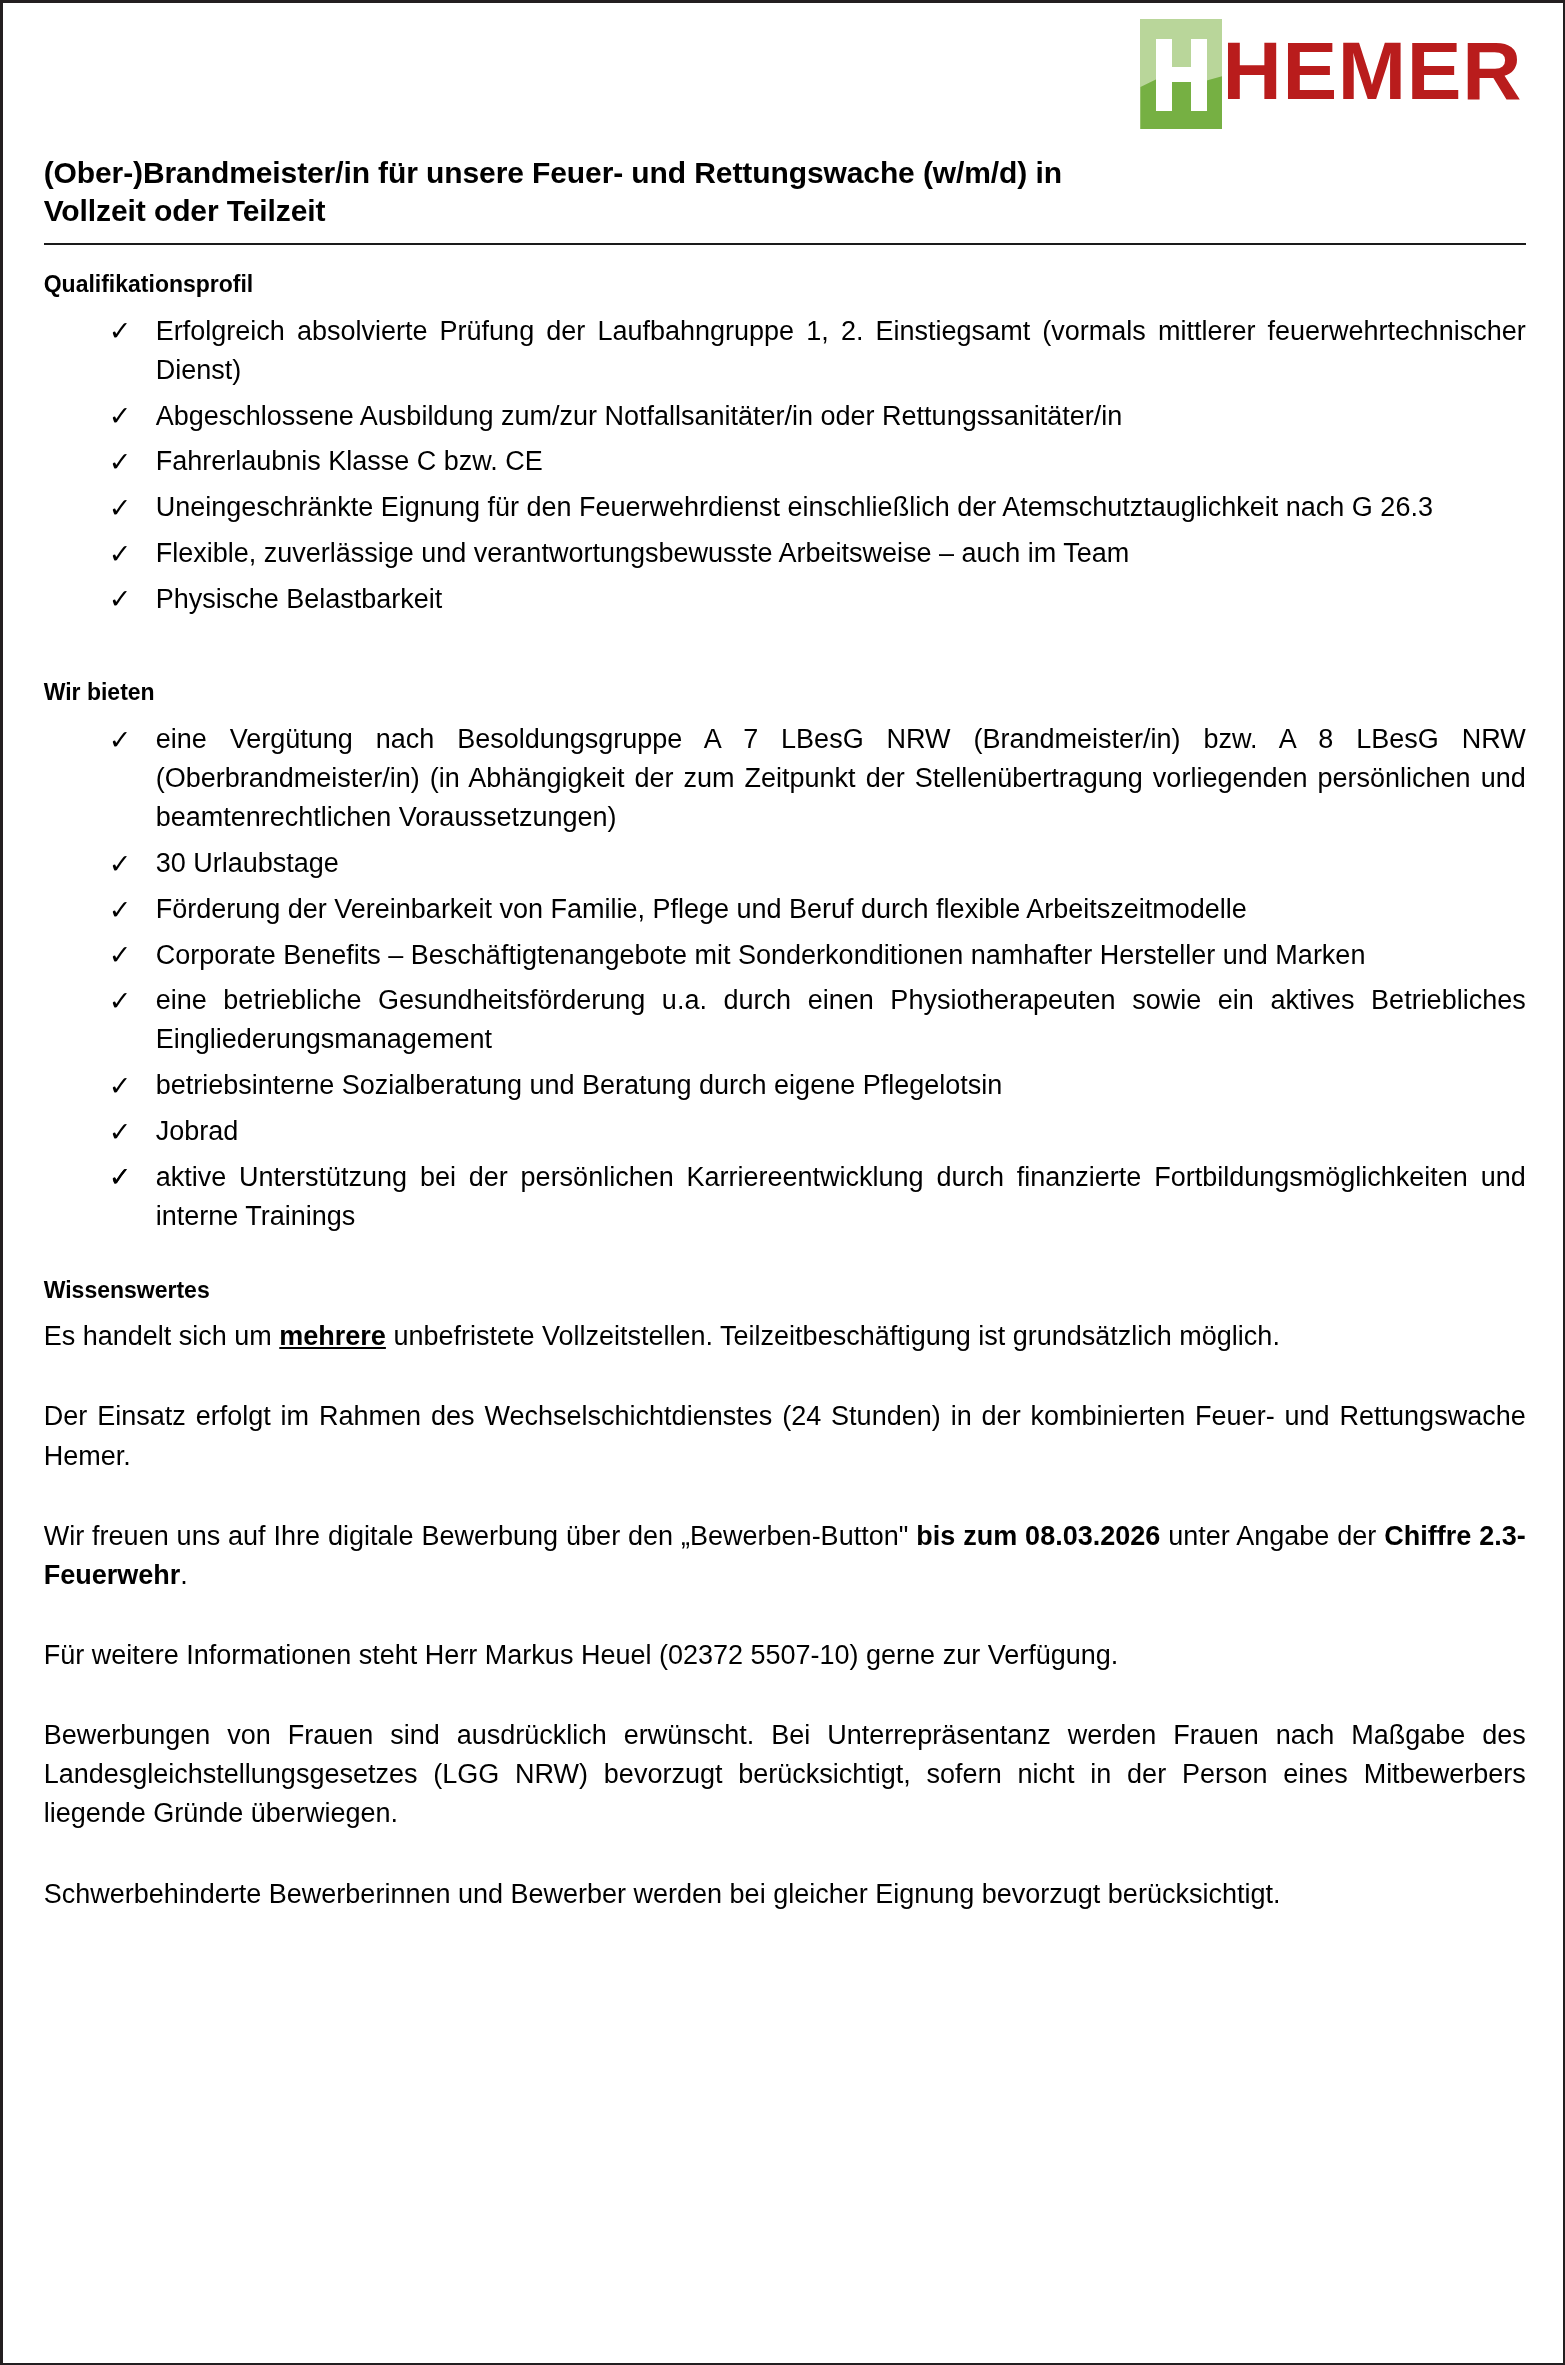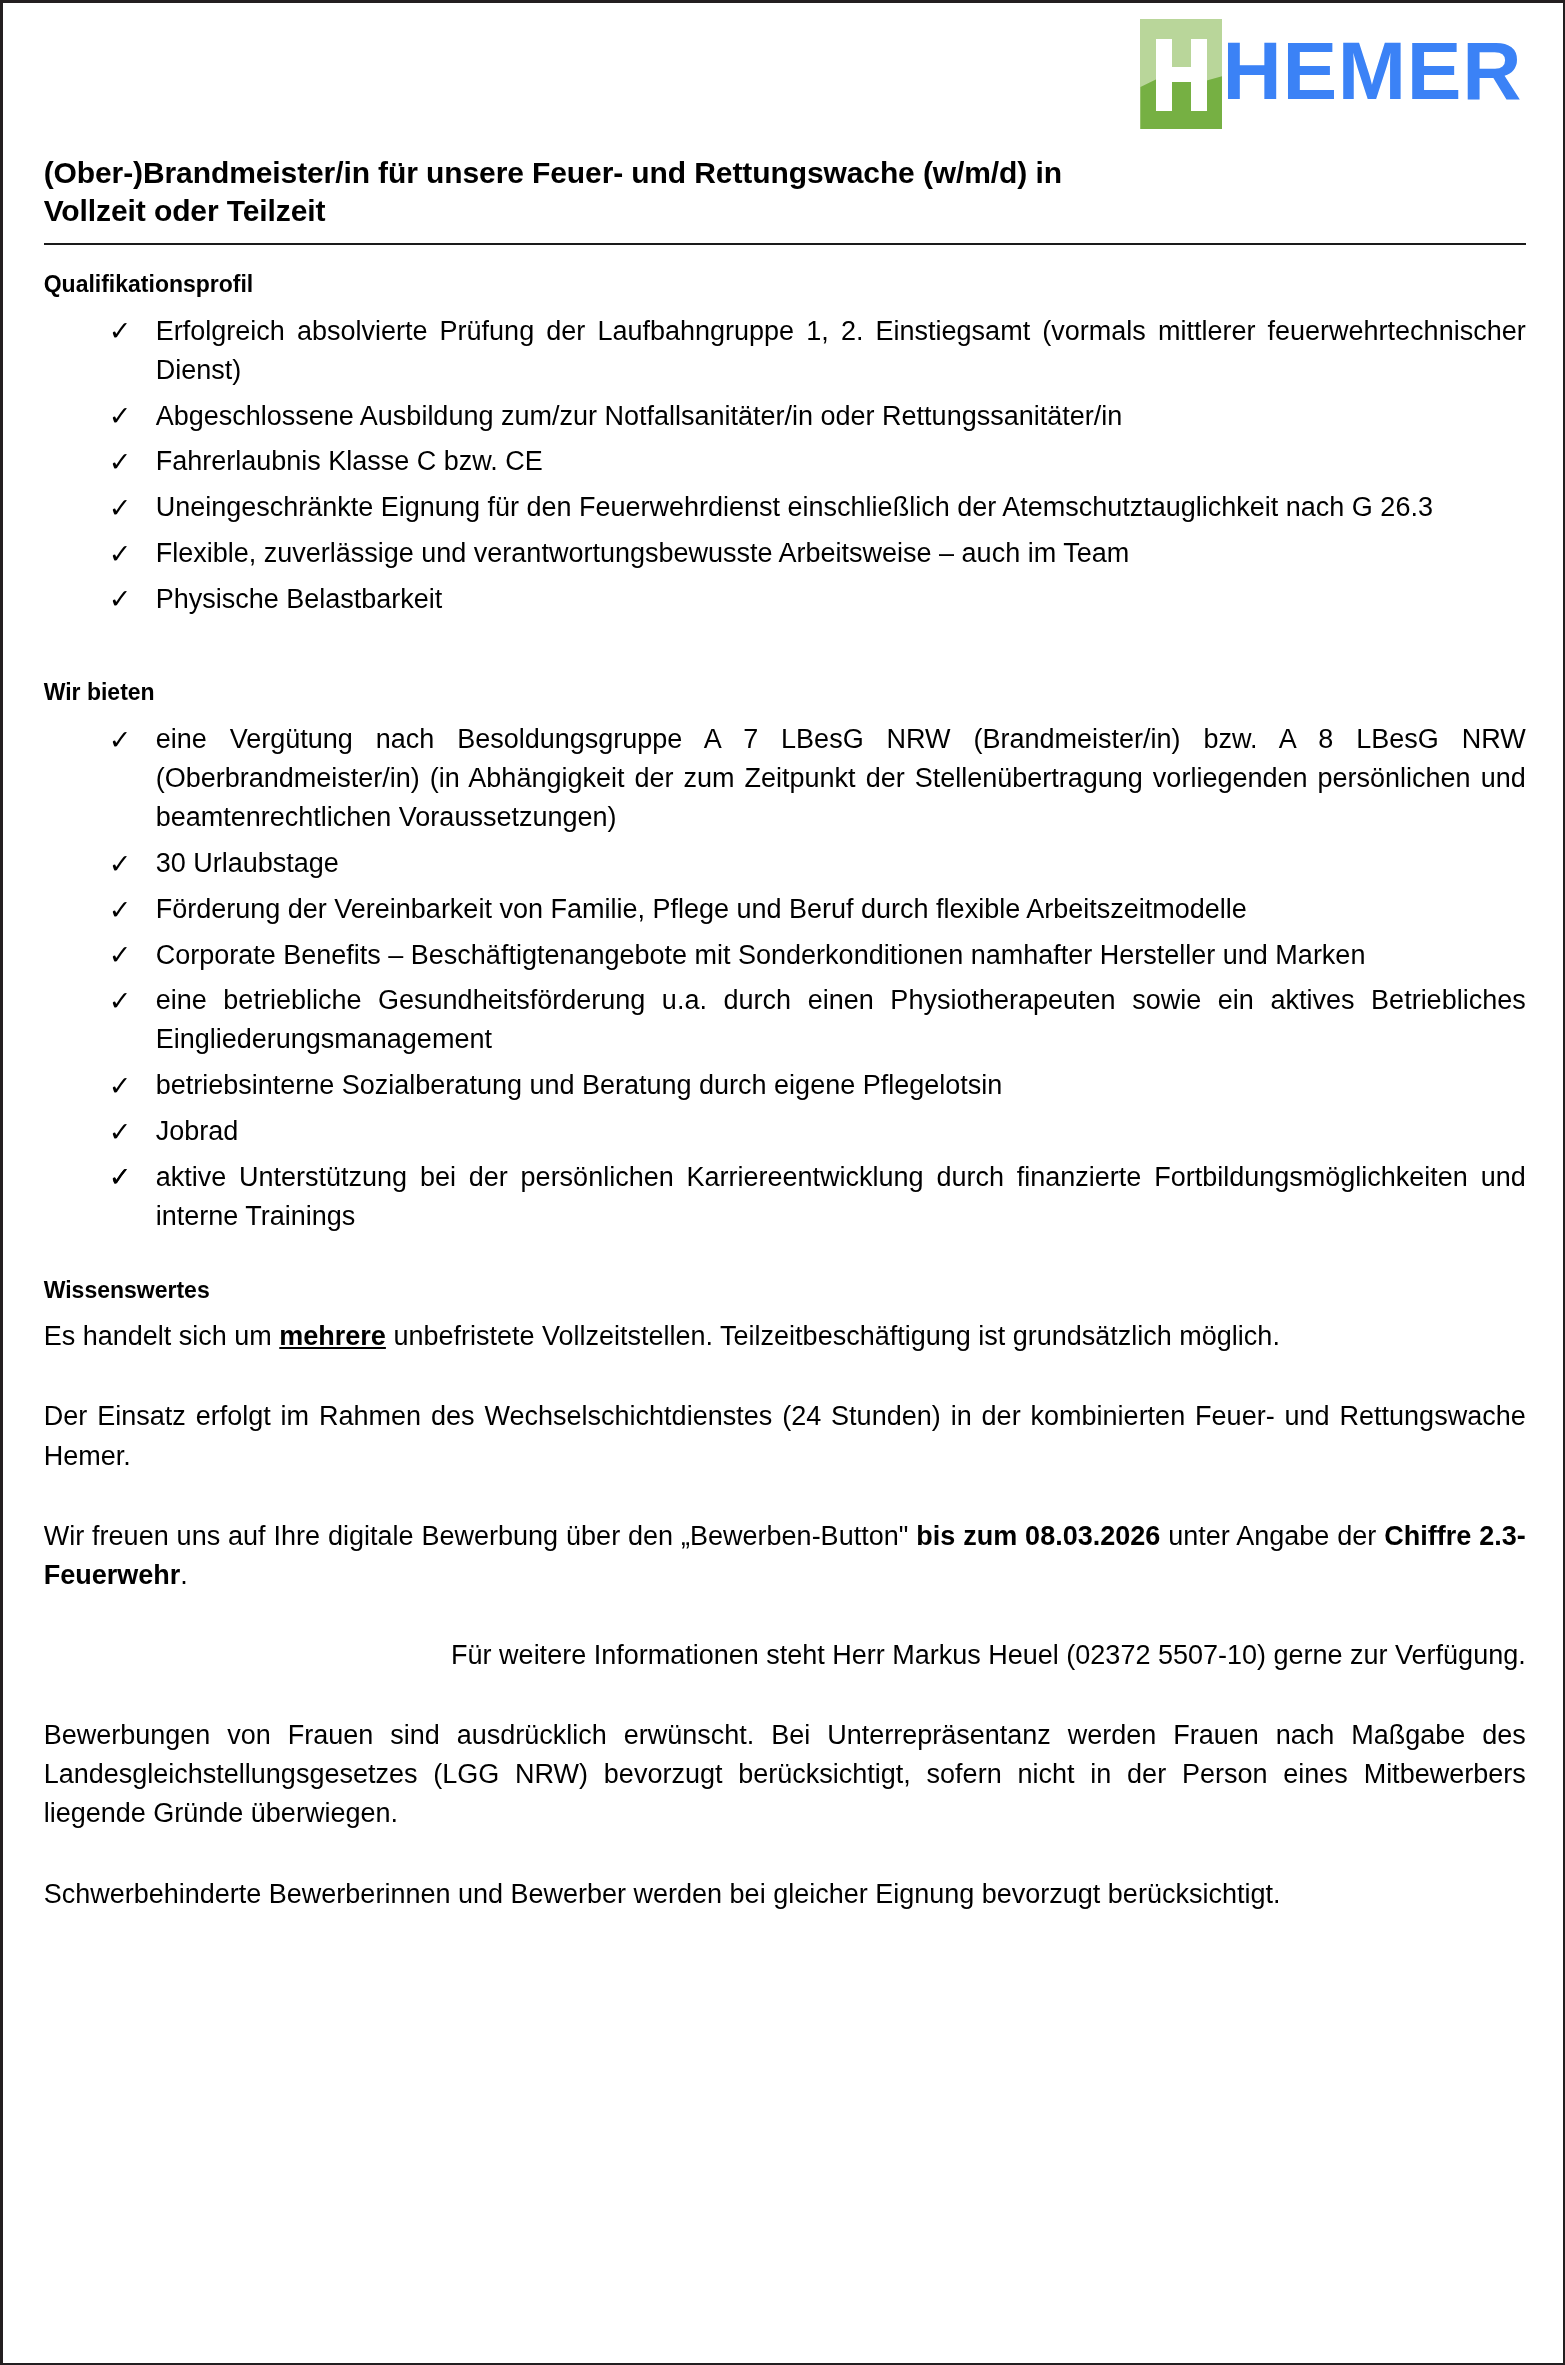--- a/index.html
+++ b/index.html
@@ -68,21 +68,21 @@
     background: #ffffff;
   }
   .logo-mark .hletter .bar-l { left: 0;   top: 0;  width: 15.4px; height: 72px; }
   .logo-mark .hletter .bar-r { left: 35px; top: 0; width: 15.4px; height: 72px; }
   .logo-mark .hletter .bar-m { left: 15.4px; top: 28px; width: 19px; height: 15.4px; }
   .logo-text {
     font-family: "Liberation Sans", "DejaVu Sans", sans-serif;
     font-size: 82px;
     font-weight: 700;
     letter-spacing: 0.7px;
-    color: #3b82f6;
+    color: #b91c1c;
     line-height: 1;
     transform: translateY(-2.9px);
   }
 
   
   .doc-title {
     position: absolute;
     left: 3.7px;
     top: 131px;
     width: 1103px;
@@ -141,21 +141,21 @@
     line-height: 1.45;
   }
 
   p.para {
     margin: 0;
     font-size: 27px;
     line-height: 1.45;
     text-align: justify;
     text-justify: inter-word;
   }
-  p.para.left { text-align: right; }
+  p.para.left { text-align: left; }
 
   .gap-xl { height: 54px; }
   .gap-l  { height: 41px; }
   .gap-m  { height: 34px; }
 
   b { font-weight: 700; }
   u.bu { font-weight: 700; text-decoration: underline; }
 </style>
 </head>
 <body>

